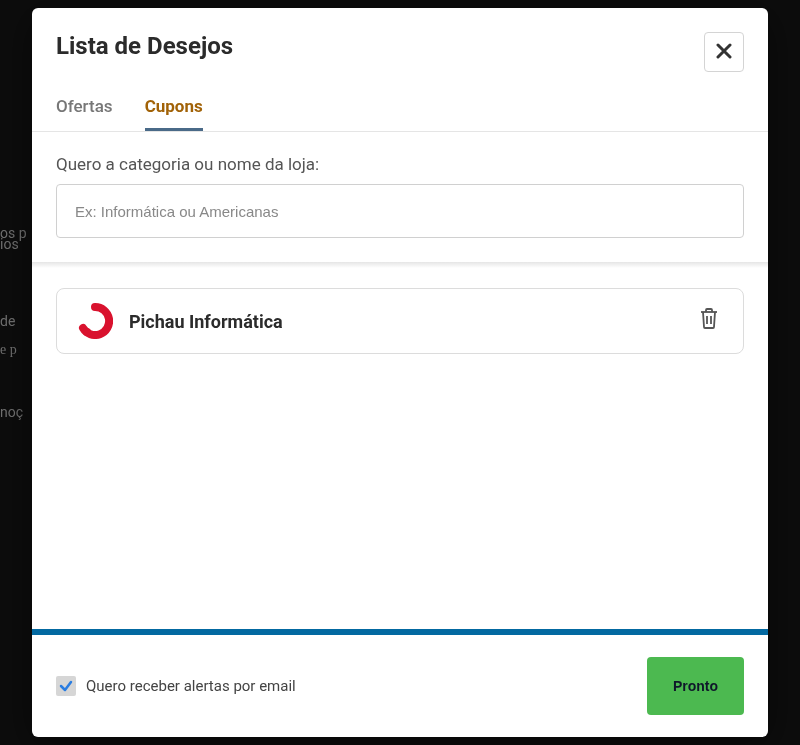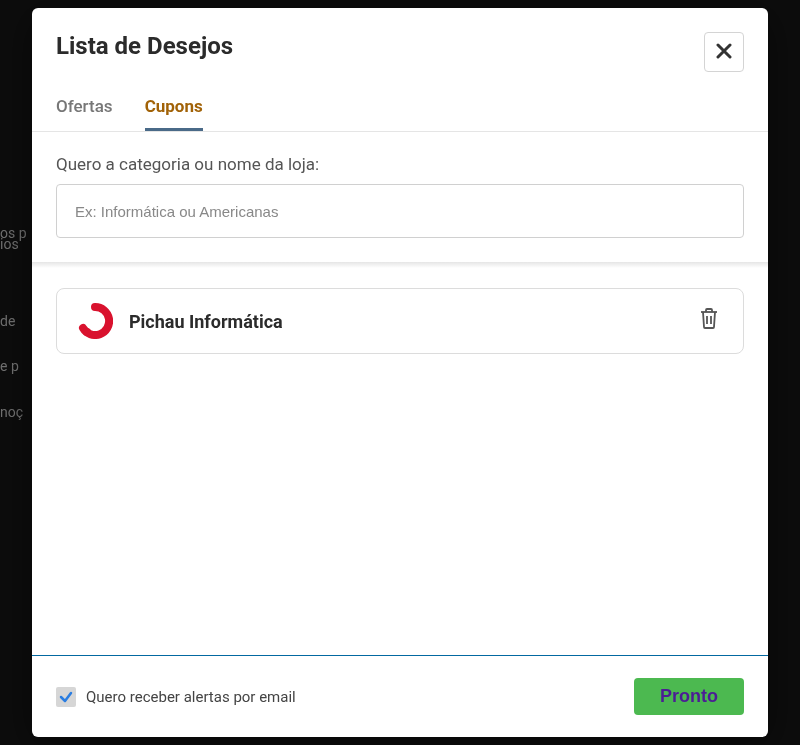--- a/index.html
+++ b/index.html
@@ -145,21 +145,21 @@
     }
     .trash-btn {
       background: none;
       border: none;
       cursor: pointer;
       color: #555;
       font-size: 22px;
       padding: 4px;
     }
     .modal-footer {
-      border-top: 1px solid #0369a1;
+      border-top: 6px solid #0369a1;
       padding: 22px 24px;
       display: flex;
       justify-content: space-between;
       align-items: center;
     }
     .footer-left {
       display: flex;
       align-items: center;
       gap: 10px;
     }
@@ -172,37 +172,37 @@
       align-items: center;
       justify-content: center;
       cursor: pointer;
     }
     .checkbox-label {
       font-size: 15px;
       color: #444;
     }
     .done-btn {
       background: #4cb950;
-      color: #4c1d95;
+      color: #0f172a;
       border: none;
       border-radius: 4px;
-      padding: 8px 26px;
-      font-size: 18px;
+      padding: 21px 26px;
+      font-size: 14px;
       font-weight: 700;
       cursor: pointer;
     }
   </style>
 </head>
 <body>
 
 <div class="modal-backdrop">
   <span class="bg-text" style="top:225px;">os p</span>
   <span class="bg-text" style="top:236px;">ios</span>
   <span class="bg-text" style="top:313px;">de</span>
-  <span class="bg-text" style="top:358px;">e p</span>
+  <span class="bg-text" style="top:342px;font-family:Liberation Serif, serif;">e p</span>
   <span class="bg-text" style="top:404px;">noç</span>
 </div>
 
 <div class="modal">
   <div class="modal-header">
     <h2 class="modal-title">Lista de Desejos</h2>
     <button class="close-btn">
       <span>
         <svg width="16" height="16" viewBox="0 0 16 16">
             <path d="M2 2 L14 14 M14 2 L2 14" stroke="#333" stroke-width="3" stroke-linecap="round"></path>

